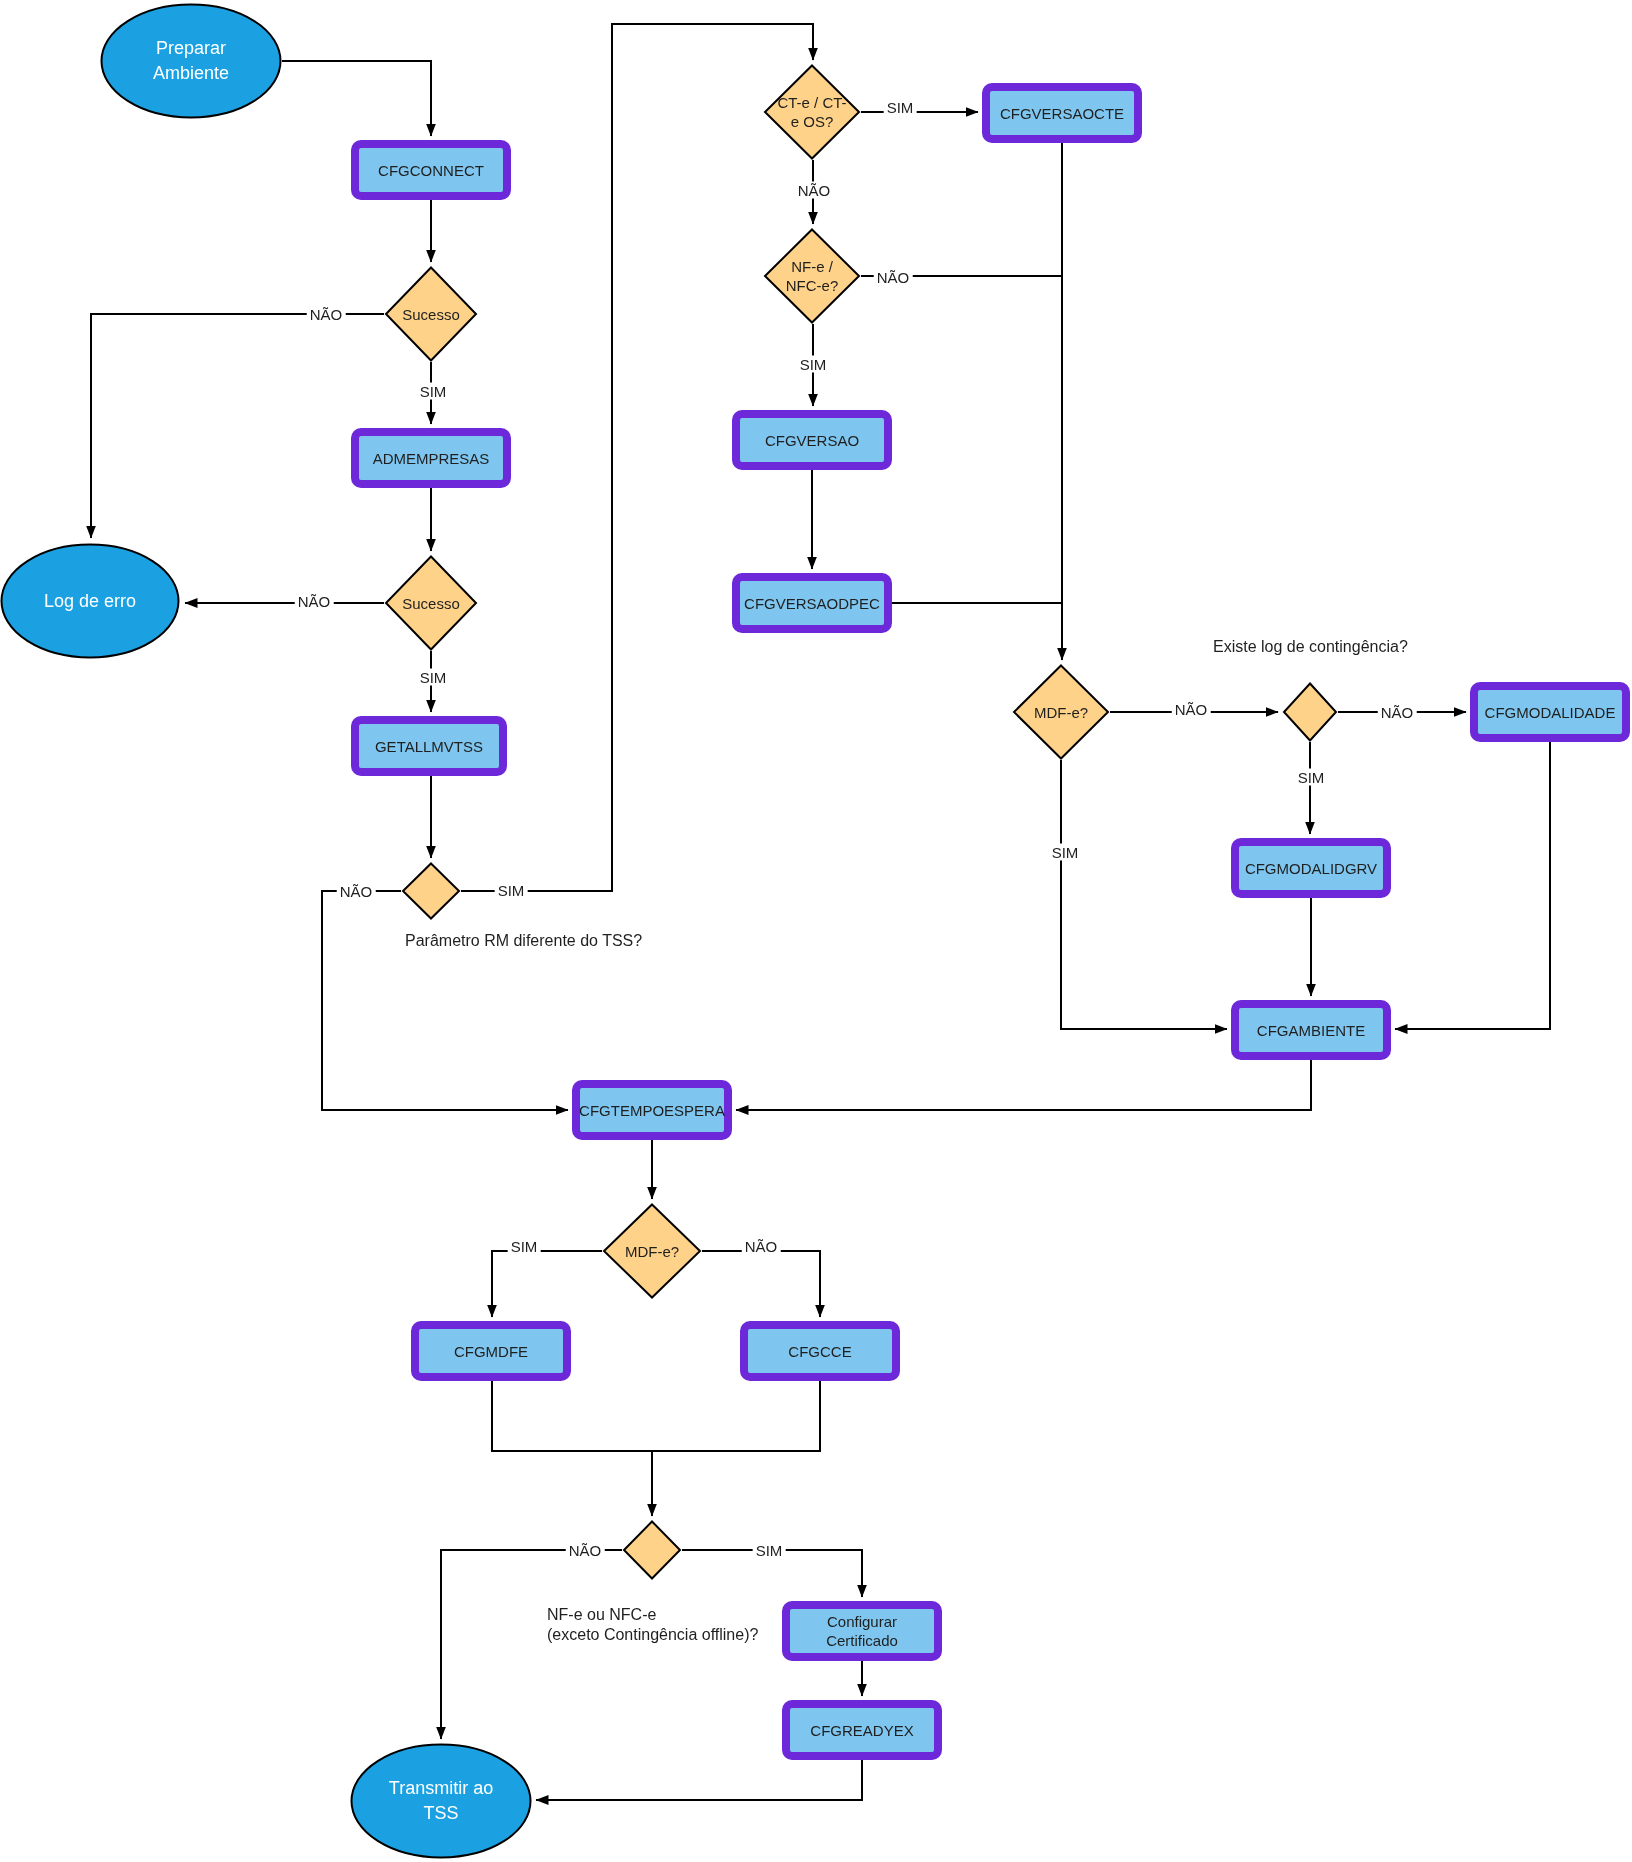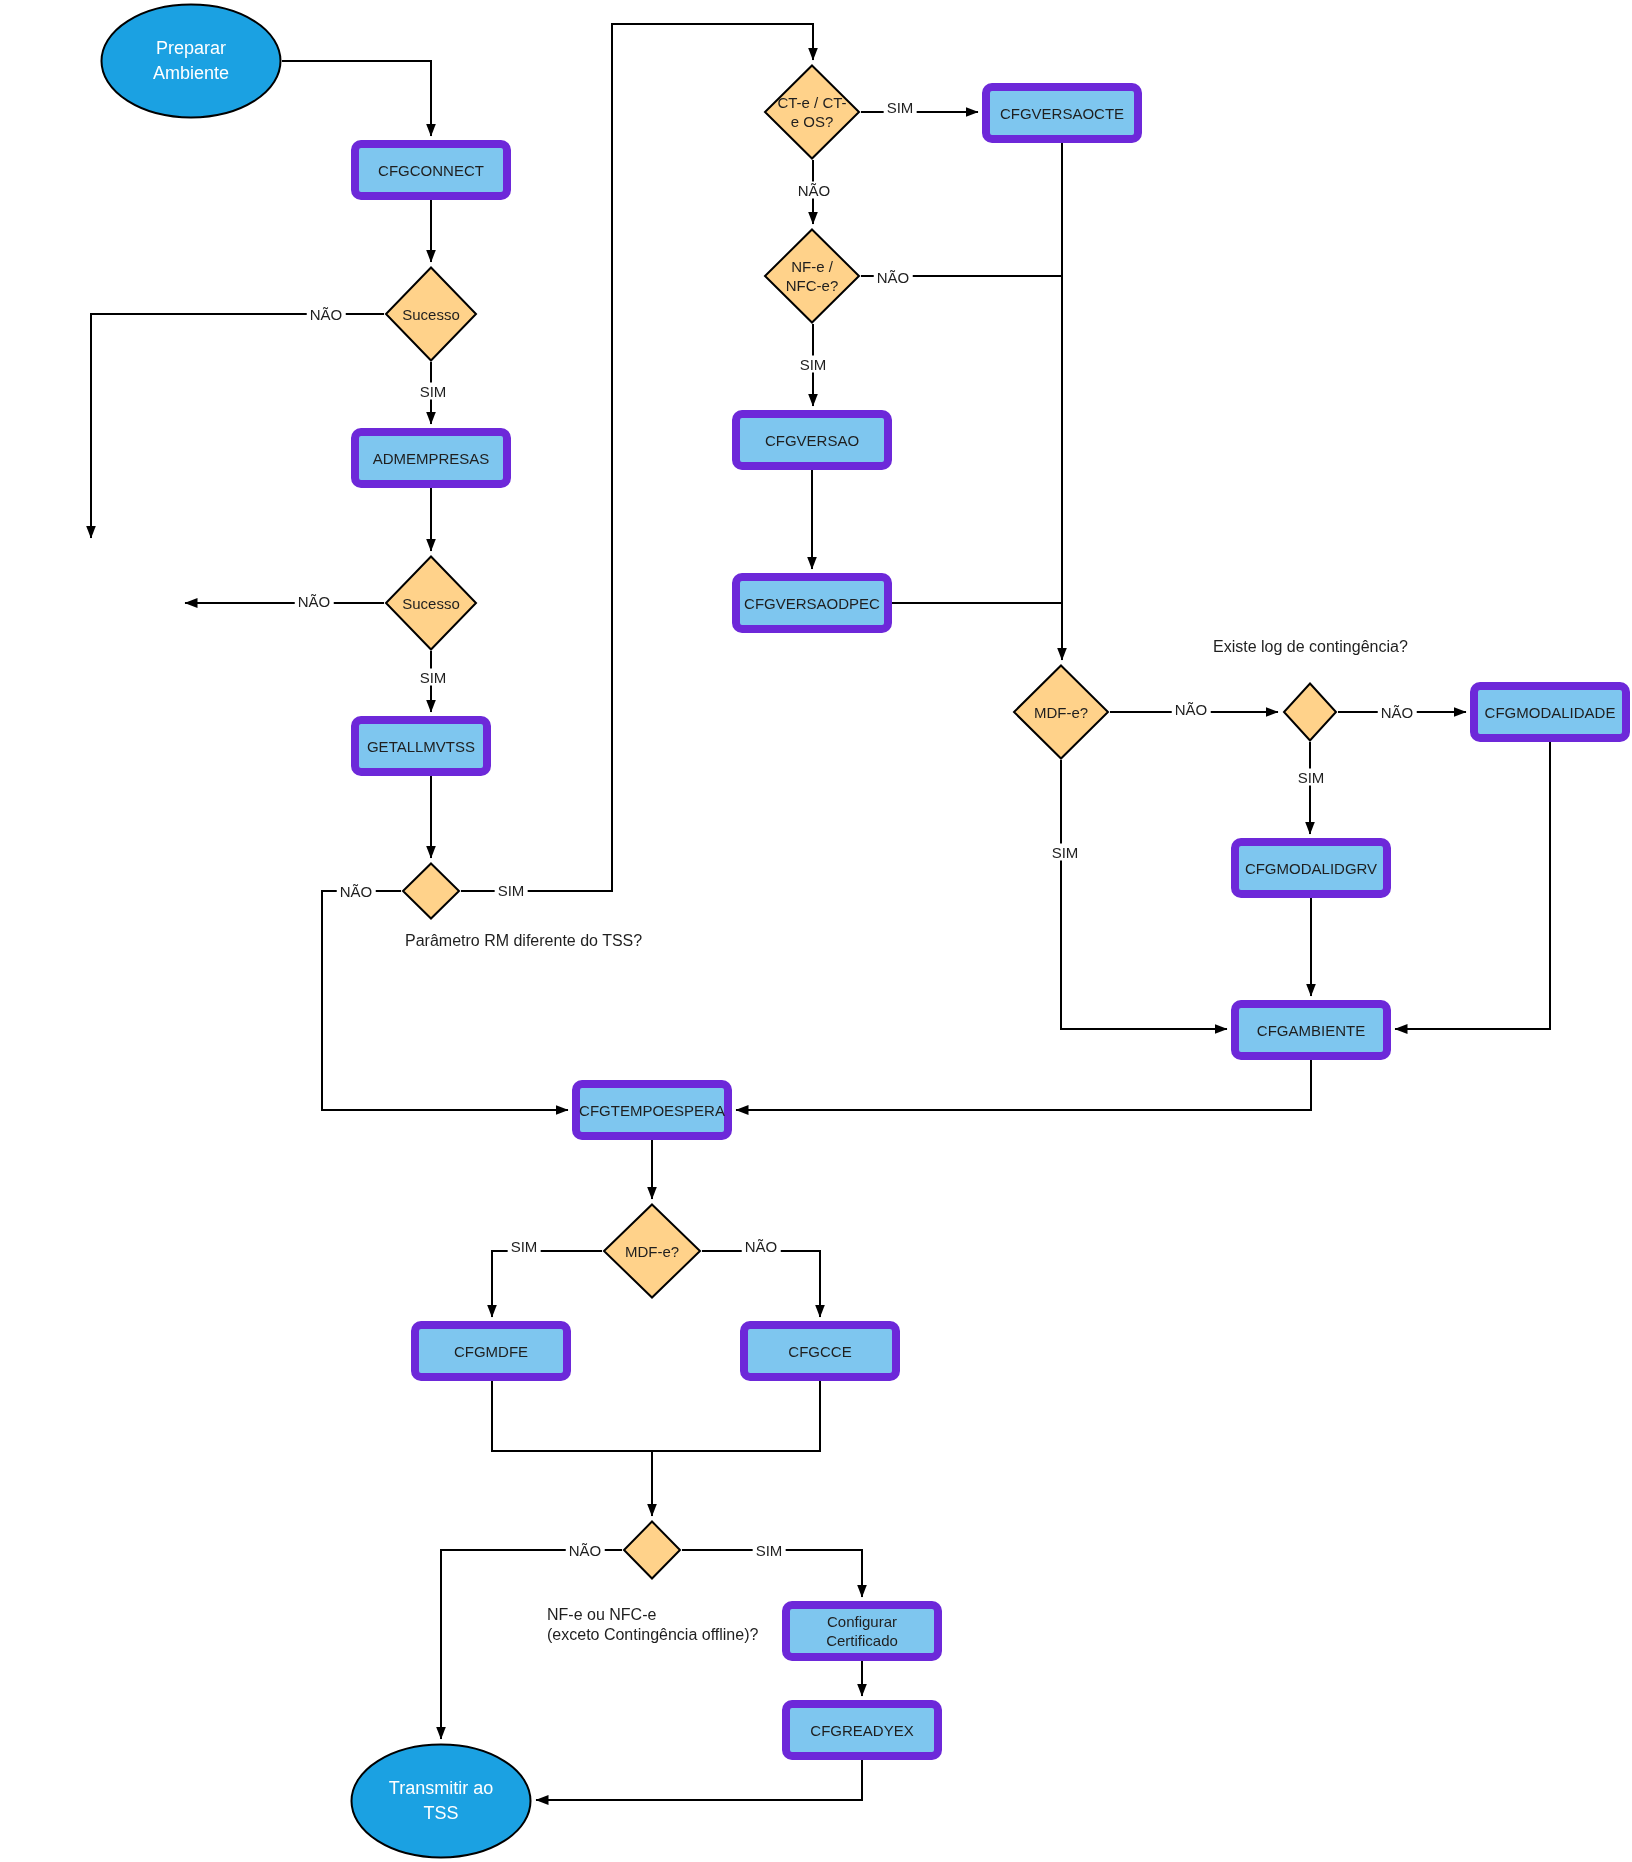--- a/index.html
+++ b/index.html
@@ -76,27 +76,33 @@
     </div>
     <div class="node decision" style="left: 384px; top: 266px; width: 94px; height: 96px;">
       <svg class="shape" viewBox="0 0 94 96">
         <polygon points="47,1.5 92,48 47,94.5 2,48" fill="#ffd28a" stroke="#000000" stroke-width="2"></polygon>
       </svg>
       <span class="lbl">Sucesso</span>
     </div>
     <div class="node process" style="left: 351px; top: 428px; width: 160px; height: 60px; background: rgb(126, 198, 239);">
       <span class="lbl">ADMEMPRESAS</span>
     </div>
+    <div class="node terminal" style="left: 0px; top: 543px; width: 180px; height: 116px;">
+      <svg class="shape" viewBox="0 0 180 116">
+        <ellipse cx="90" cy="58" rx="88.5" ry="56.5" fill="#1ba1e2" stroke="#000000" stroke-width="2"></ellipse>
+      </svg>
+      <span class="lbl">Log de erro</span>
+    </div>
     <div class="node decision" style="left: 384px; top: 555px; width: 94px; height: 96px;">
       <svg class="shape" viewBox="0 0 94 96">
         <polygon points="47,1.5 92,48 47,94.5 2,48" fill="#ffd28a" stroke="#000000" stroke-width="2"></polygon>
       </svg>
       <span class="lbl">Sucesso</span>
     </div>
-    <div class="node process" style="left: 351px; top: 716px; width: 140px; height: 60px; background: rgb(126, 198, 239);">
+    <div class="node process" style="left: 351px; top: 716px; width: 156px; height: 60px; background: rgb(126, 198, 239);">
       <span class="lbl">GETALLMVTSS</span>
     </div>
     <div class="node decision" style="left: 401px; top: 862px; width: 60px; height: 58px;">
       <svg class="shape" viewBox="0 0 60 58">
         <polygon points="30,1.5 58,29 30,56.5 2,29" fill="#ffd28a" stroke="#000000" stroke-width="2"></polygon>
       </svg>
       <span class="lbl"></span>
     </div>
     <div class="node decision" style="left: 763px; top: 64px; width: 98px; height: 96px;">
       <svg class="shape" viewBox="0 0 98 96">

